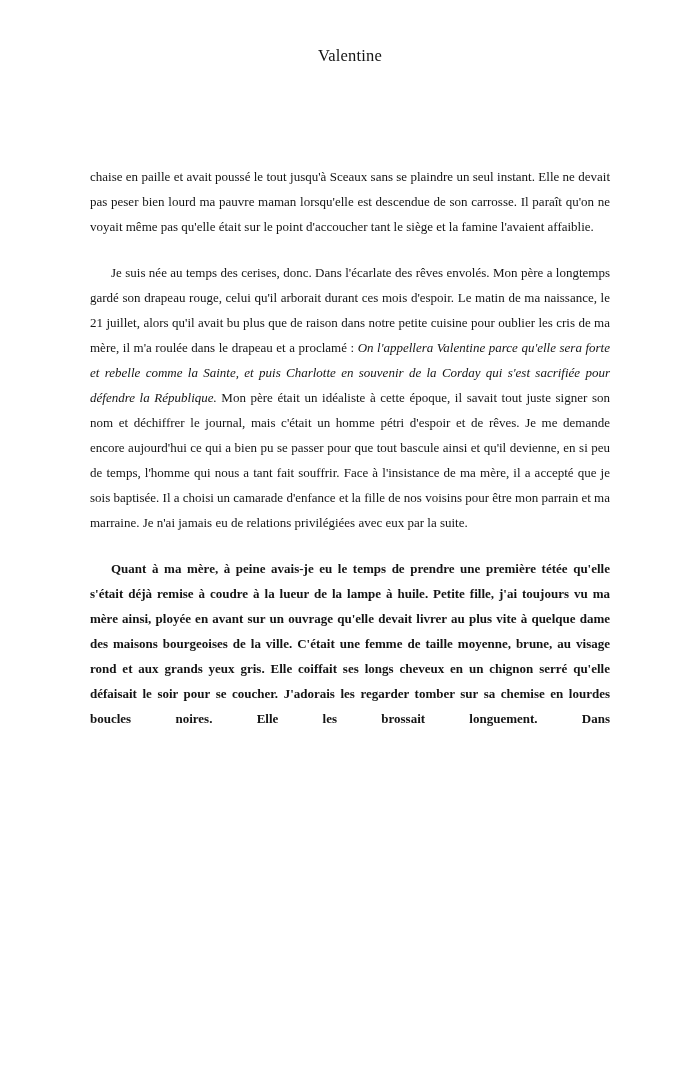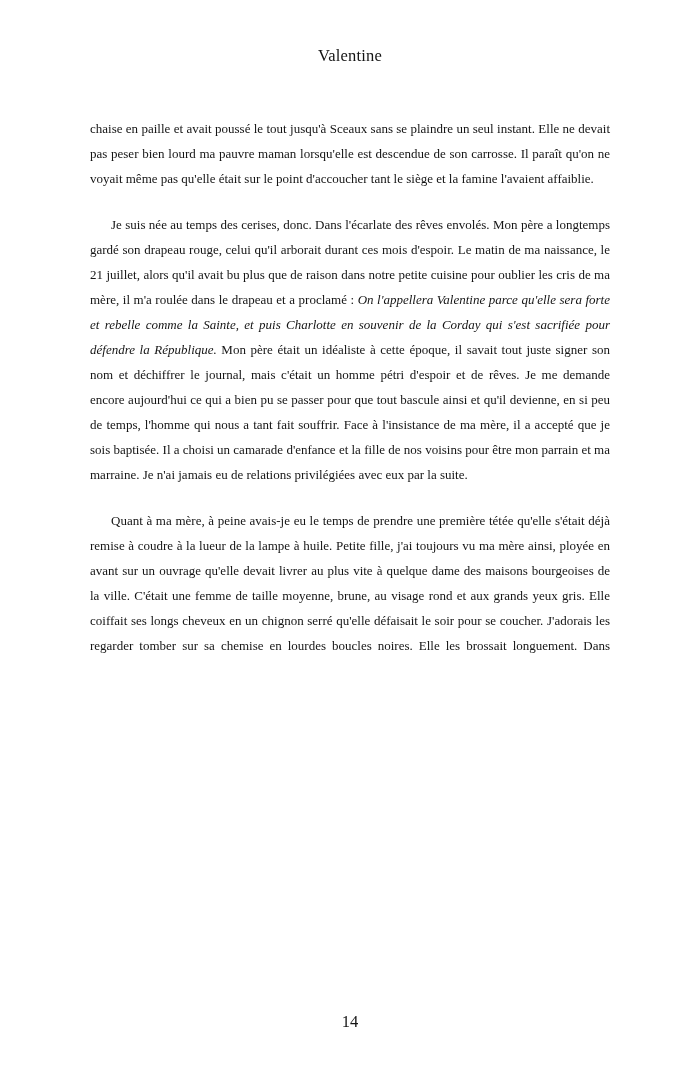--- a/index.html
+++ b/index.html
@@ -15,20 +15,21 @@
     color: #141414;
   }
   .page {
     box-sizing: border-box;
     width: 700px;
     height: 1080px;
     display: flex;
     flex-direction: column;
     padding: 46px 90px 48px 90px;
     background: #ffffff;
+    gap: 48px;
   }
   .running-header {
     text-align: center;
     font-size: 16.5px;
     line-height: 20px;
     letter-spacing: 0.2px;
   }
   .body-text {
     margin-top: 50px;
     font-size: 13px;
@@ -44,20 +45,21 @@
     margin-top: 21px;
   }
   .indent {
     text-indent: 21px;
   }
   .italic {
     font-style: italic;
   }
   .continued {
     text-align-last: justify;
+    font-weight: bold;
   }
   .page-number {
     margin-top: auto;
     text-align: center;
     font-size: 16.5px;
     line-height: 20px;
   }
 </style>
 </head>
 <body>
@@ -69,15 +71,14 @@
   <div class="body-text">
 
     <p class="para"><span>chaise en paille et avait poussé le tout jusqu'à Sceaux sans se plaindre un seul instant. Elle ne devait pas peser bien lourd ma pauvre maman lorsqu'elle est descendue de son carrosse. Il paraît qu'on ne voyait même pas qu'elle était sur le point d'accoucher tant le siège et la famine l'avaient affaiblie.</span></p>
 
     <p class="para indent"><span>Je suis née au temps des cerises, donc. Dans l'écarlate des rêves envolés. Mon père a longtemps gardé son drapeau rouge, celui qu'il arborait durant ces mois d'espoir. Le matin de ma naissance, le 21 juillet, alors qu'il avait bu plus que de raison dans notre petite cuisine pour oublier les cris de ma mère, il m'a roulée dans le drapeau et a proclamé : </span><span class="italic">On l'appellera Valentine parce qu'elle sera forte et rebelle comme la Sainte, et puis Charlotte en souvenir de la Corday qui s'est sacrifiée pour défendre la République.</span><span> Mon père était un idéaliste à cette époque, il savait tout juste signer son nom et déchiffrer le journal, mais c'était un homme pétri d'espoir et de rêves. Je me demande encore aujourd'hui ce qui a bien pu se passer pour que tout bascule ainsi et qu'il devienne, en si peu de temps, l'homme qui nous a tant fait souffrir. Face à l'insistance de ma mère, il a accepté que je sois baptisée. Il a choisi un camarade d'enfance et la fille de nos voisins pour être mon parrain et ma marraine. Je n'ai jamais eu de relations privilégiées avec eux par la suite.</span></p>
 
     <p class="para indent continued"><span>Quant à ma mère, à peine avais-je eu le temps de prendre une première tétée qu'elle s'était déjà remise à coudre à la lueur de la lampe à huile. Petite fille, j'ai toujours vu ma mère ainsi, ployée en avant sur un ouvrage qu'elle devait livrer au plus vite à quelque dame des maisons bourgeoises de la ville. C'était une femme de taille moyenne, brune, au visage rond et aux grands yeux gris. Elle coiffait ses longs cheveux en un chignon serré qu'elle défaisait le soir pour se coucher. J'adorais les regarder tomber sur sa chemise en lourdes boucles noires. Elle les brossait longuement. Dans</span></p>
 
   </div>
 
-  <div class="page-number">14</div>
 
 </div>
 
 </body></html>

